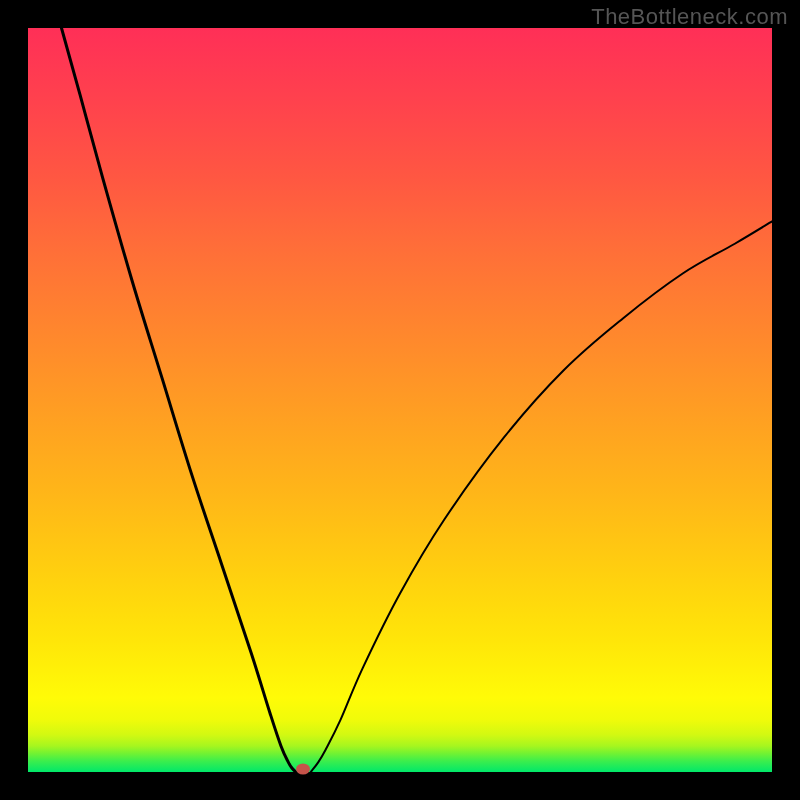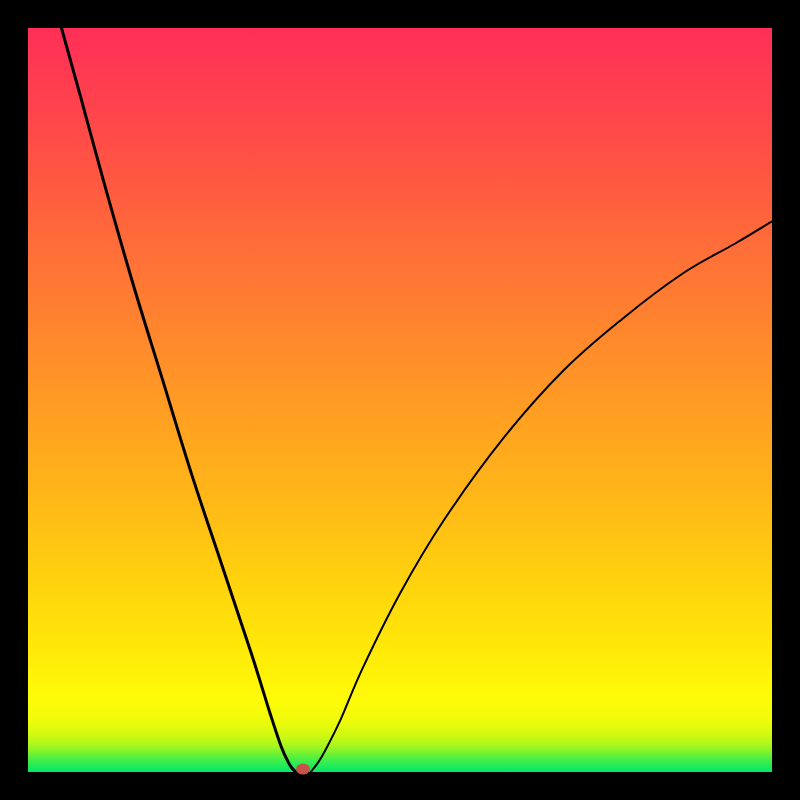--- a/index.html
+++ b/index.html
@@ -70,20 +70,21 @@
     height: 11px;
     border-radius: 50%;
     background: #c5534a;
     transform: translate(-50%, -50%);
   }
 </style>
 </head>
 <body>
 
 <div class="outer">
+  <div class="watermark">TheBottleneck.com</div>
   <div class="plot-area">
     <svg class="curve" viewBox="0 0 744 744" preserveAspectRatio="none">
       <path id="left-path" d="M 33.48 0.00 C 36.83 12.05, 44.71 40.18, 52.08 66.96 C 59.45 93.74, 65.03 115.32, 74.40 148.80 C 83.77 182.28, 93.45 216.80, 104.16 252.96 C 114.87 289.12, 123.21 314.86, 133.92 349.68 C 144.63 384.50, 152.97 412.92, 163.68 446.40 C 174.39 479.88, 182.73 503.54, 193.44 535.68 C 204.15 567.82, 214.50 598.18, 223.20 624.96 C 231.90 651.74, 236.44 667.74, 241.80 684.48 C 247.16 701.22, 249.61 708.99, 252.96 717.96 C 256.31 726.93, 258.39 730.31, 260.40 734.33 C 262.41 738.35, 262.78 738.54, 264.12 740.28 C 265.46 742.02, 267.17 743.33, 267.84 744.00"></path>
       <path id="right-path" class="thin" d="M 282.72 744.00 C 284.06 742.26, 287.48 738.35, 290.16 734.33 C 292.84 730.31, 293.58 729.31, 297.60 721.68 C 301.62 714.05, 305.78 706.65, 312.48 691.92 C 319.18 677.19, 324.09 662.61, 334.80 639.84 C 345.51 617.07, 357.27 592.22, 372.00 565.44 C 386.73 538.66, 397.89 519.16, 416.64 491.04 C 435.39 462.92, 454.73 435.98, 476.16 409.20 C 497.59 382.42, 514.25 363.67, 535.68 342.24 C 557.11 320.81, 573.77 307.57, 595.20 290.16 C 616.63 272.75, 634.63 258.91, 654.72 245.52 C 674.81 232.13, 690.73 225.13, 706.80 215.76 C 722.87 206.39, 737.30 197.46, 744.00 193.44"></path>
     </svg>
     <div class="dot" id="min-dot" style="left: 275.28px; top: 741px; background: rgb(197, 83, 74);"></div>
   </div>
 </div>
 
 </body></html>

